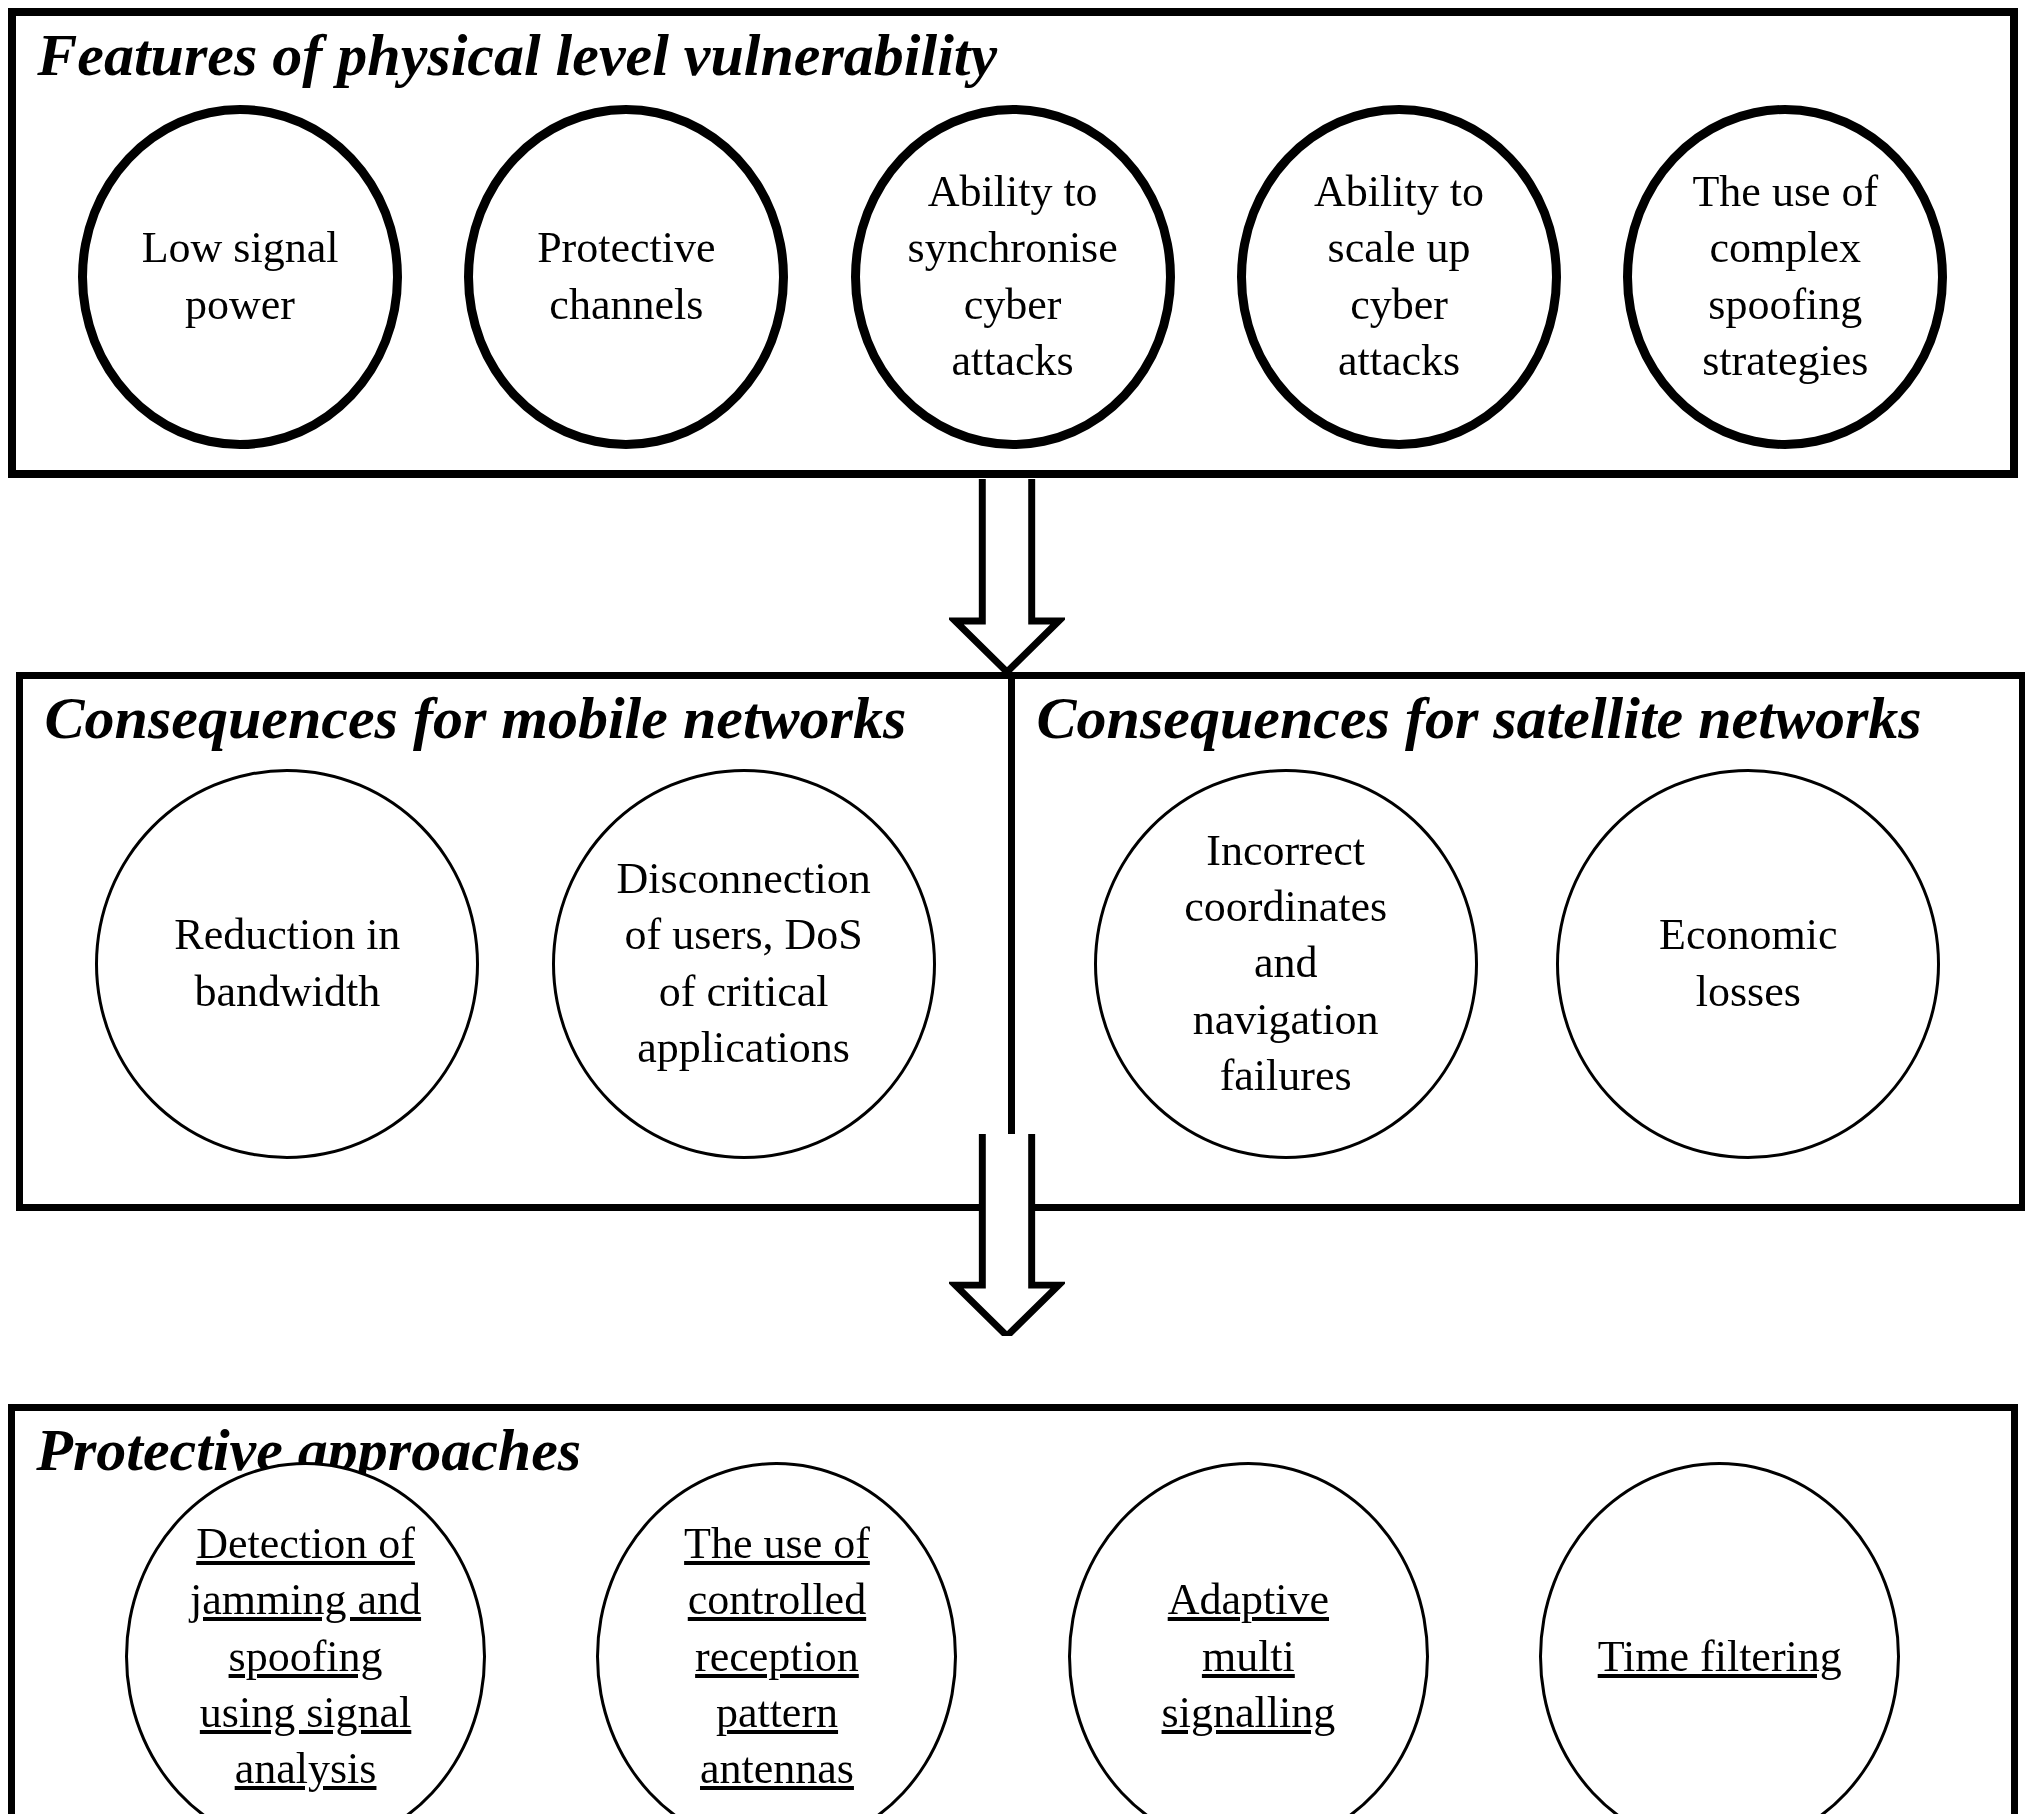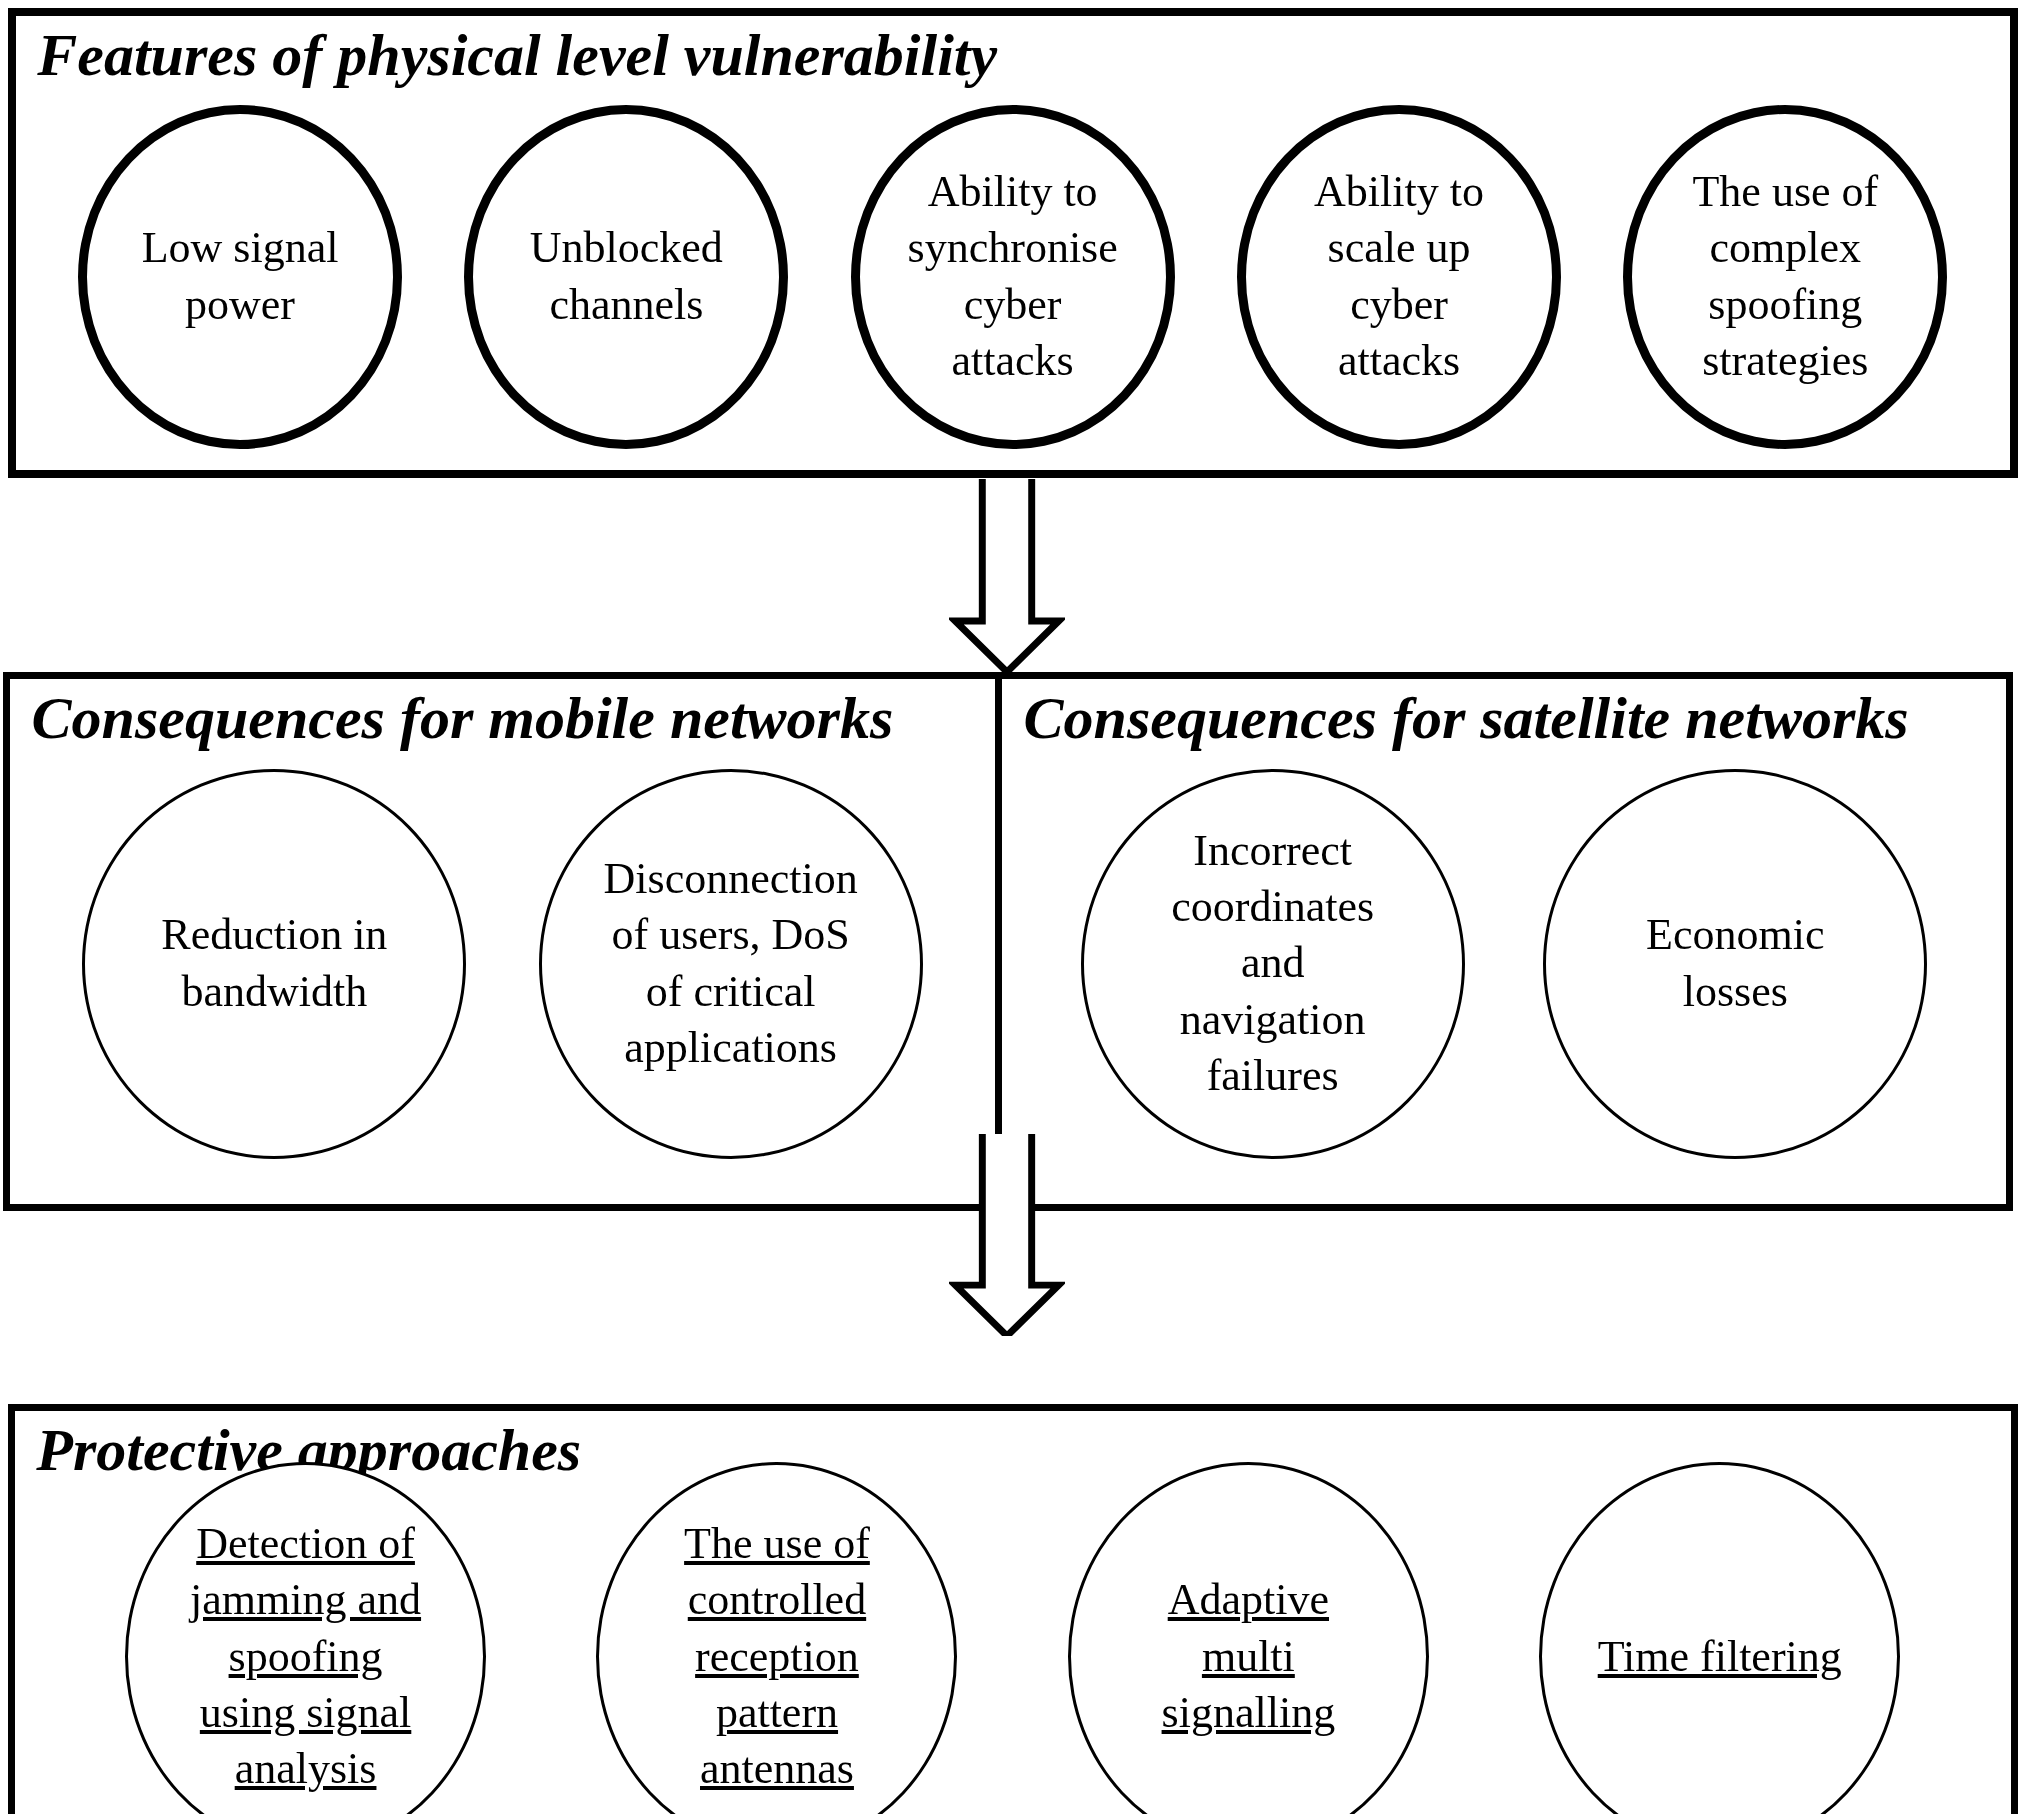--- a/index.html
+++ b/index.html
@@ -20,21 +20,21 @@
   }
   .box {
     position: absolute;
     box-sizing: border-box;
     background: #ffffff;
     border: 8.5px solid #000000;
   }
   #features-box   { left: 7.7px; top: 7.7px;   width: 2010px; height: 470px; border-width: 8.5px; }
   #consequences-row {
     position: absolute;
-    left: 3px; top: 672px;
+    left: 16px; top: 672px;
     width: 2010px; height: 539px;
     display: flex;
   }
   .cell {
     position: relative;
     box-sizing: border-box;
     background: #ffffff;
     border: 7px solid #000000;
   }
   #mobile-cell    { width: 999px; }
@@ -89,21 +89,21 @@
 </head>
 <body>
 
 <div class="stage">
 
   <div class="box" id="features-box">
     <div class="section-title">Features of physical level vulnerability</div>
     <div class="circle-row">
       <div class="circle thick">Low signal
 power</div>
-      <div class="circle thick">Unblocked
+      <div class="circle thick">Protective
 channels</div>
       <div class="circle thick">Ability to
 synchronise
 cyber
 attacks</div>
       <div class="circle thick">Ability to
 scale up
 cyber
 attacks</div>
       <div class="circle thick">The use of

